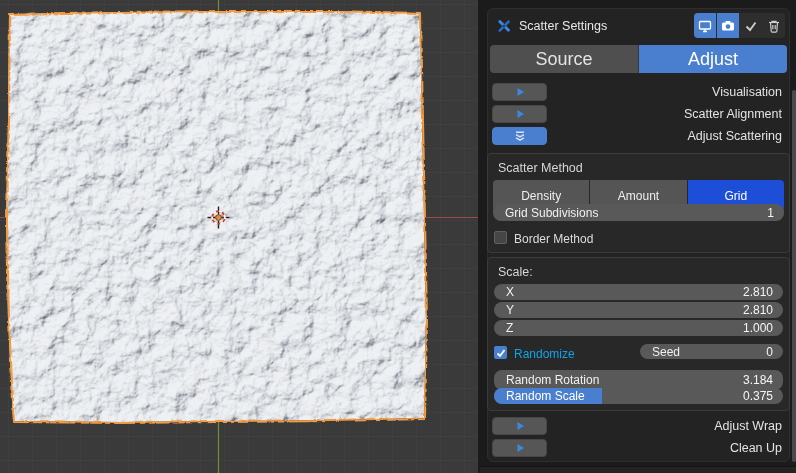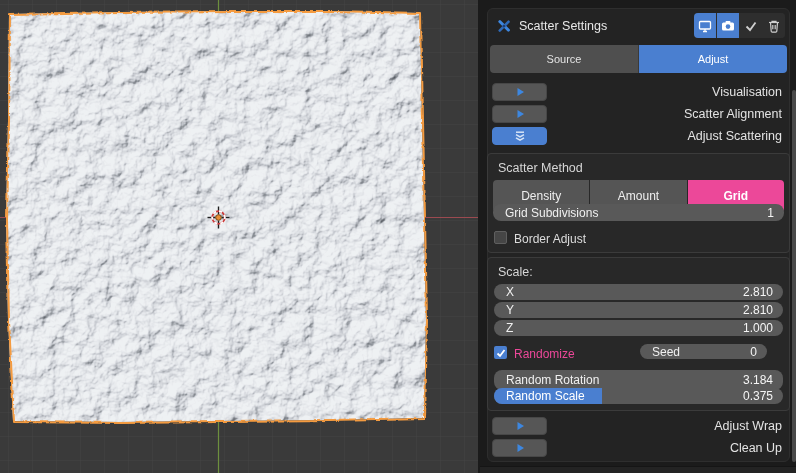--- a/index.html
+++ b/index.html
@@ -18,21 +18,21 @@
            font-size:12.5px;color:#e8e8e8;}
   .hdr-group{position:absolute;right:4px;top:4px;height:25px;display:flex;gap:1px;
              background:#2e2e2e;border-radius:4px;padding:0;}
   .hdr-btn{width:22px;height:25px;display:flex;align-items:center;justify-content:center;
            background:#2e2e2e;}
   .hdr-btn.blue{background:#4a7fd0;}
   .hdr-btn:first-child{border-radius:4px 0 0 4px;}
   .hdr-btn:last-child{border-radius:0 4px 4px 0;}
 
   .tabs{position:absolute;top:36px;left:2px;right:2px;height:28px;display:flex;}
-  .tab{flex:1;display:flex;align-items:center;justify-content:center;font-size:11px;}
+  .tab{flex:1;display:flex;align-items:center;justify-content:center;font-size:18px;}
   .tab.inactive{background:#4f4f4f;color:#e3e3e3;border-radius:4px 0 0 4px;
                 border-right:1px solid #3a3a3a;}
   .tab.active{background:#4a7fd0;color:#ffffff;border-radius:0 4px 4px 0;}
 
   .act-row{position:absolute;left:4px;right:7px;height:18px;}
   .act-btn{position:absolute;left:0;top:0;width:55px;height:18px;background:#565656;
            border:1px solid #474747;border-radius:4px;display:flex;align-items:center;
            justify-content:center;cursor:pointer;}
   .act-btn.expanded{background:#4a7fd0;border-color:#4a7fd0;}
   .act-label{position:absolute;right:0;top:0;height:18px;line-height:18px;
@@ -40,21 +40,21 @@
 
   .subbox{position:absolute;left:-1px;right:-1px;background:#282828;
           border:1px solid #3b3b3b;border-radius:4px;}
   .subbox .sb-label{position:absolute;left:10px;top:7px;font-size:12.5px;color:#d6d6d6;}
 
   .seg{position:absolute;top:26px;left:5px;right:5px;height:32px;display:flex;gap:1px;}
   .seg-btn{flex:1;display:flex;align-items:center;justify-content:center;font-size:12px;
            background:#555555;color:#eeeeee;cursor:pointer;}
   .seg-btn:first-child{border-radius:4px 0 0 4px;}
   .seg-btn:last-child{border-radius:0 4px 4px 0;}
-  .seg-btn.active{background:#ec4899;color:#ffffff;font-weight:bold;}
+  .seg-btn.active{background:#1d4ed8;color:#ffffff;}
 
   .slider{position:absolute;background:#595959;border-radius:8px;overflow:hidden;}
   .slider .lab{position:absolute;left:12px;top:0;bottom:0;display:flex;align-items:center;
                font-size:12px;color:#f0f0f0;z-index:2;white-space:nowrap;}
   .slider .val{position:absolute;right:10px;top:0;bottom:0;display:flex;align-items:center;
                font-size:12px;color:#f5f5f5;z-index:2;}
   .slider .fill{position:absolute;left:0;top:0;bottom:0;background:#4a7fd0;z-index:1;}
 
   .checkbox{position:absolute;width:13px;height:13px;border-radius:2px;}
   .checkbox.off{background:#464646;border:1px solid #5f5f5f;}
@@ -199,21 +199,21 @@
       <div class="seg">
         <div class="seg-btn">Density</div>
         <div class="seg-btn">Amount</div>
         <div class="seg-btn active">Grid</div>
       </div>
       <div class="slider" style="top:50px;left:5px;right:5px;height:17px">
         <div class="lab">Grid Subdivisions</div>
         <div class="val">1</div>
       </div>
       <div class="checkbox off" style="left:6px;top:77px"></div>
-      <div class="chk-label" style="left:26px;top:78px">Border Adjust</div>
+      <div class="chk-label" style="left:26px;top:78px">Border Method</div>
     </div>
 
     <div class="subbox" style="top:248px;height:154px">
       <div class="sb-label">Scale:</div>
 
       <div class="slider" style="top:26px;left:6px;right:6px;height:16px">
         <div class="lab">X</div>
         <div class="val">2.810</div>
       </div>
       <div class="slider" style="top:44px;left:6px;right:6px;height:16px">
@@ -223,22 +223,22 @@
       <div class="slider" style="top:62px;left:6px;right:6px;height:16px">
         <div class="lab">Z</div>
         <div class="val">1.000</div>
       </div>
 
       <div class="checkbox on" style="left:6px;top:88px">
         <svg width="10" height="10" viewBox="0 0 10 10" fill="none" stroke="#ffffff" stroke-width="1.8">
             <path d="M1.5 5.5 L4 8 L8.5 2"></path>
           </svg>
       </div>
-      <div class="chk-label" style="left:26px;top:89px;color:#ec4899">Randomize</div>
-      <div class="slider" style="top:86px;left:152px;right:22px;height:15px">
+      <div class="chk-label" style="left:26px;top:89px;color:#0ea5e9">Randomize</div>
+      <div class="slider" style="top:86px;left:152px;right:6px;height:15px">
         <div class="lab">Seed</div>
         <div class="val">0</div>
       </div>
 
       <div class="slider" style="top:112px;left:6px;right:6px;height:20px">
         <div class="lab">Random Rotation</div>
         <div class="val">3.184</div>
       </div>
       <div class="slider" style="top:130px;left:6px;right:6px;height:16px">
         <div class="fill" style="width: 37.5%;"></div>

